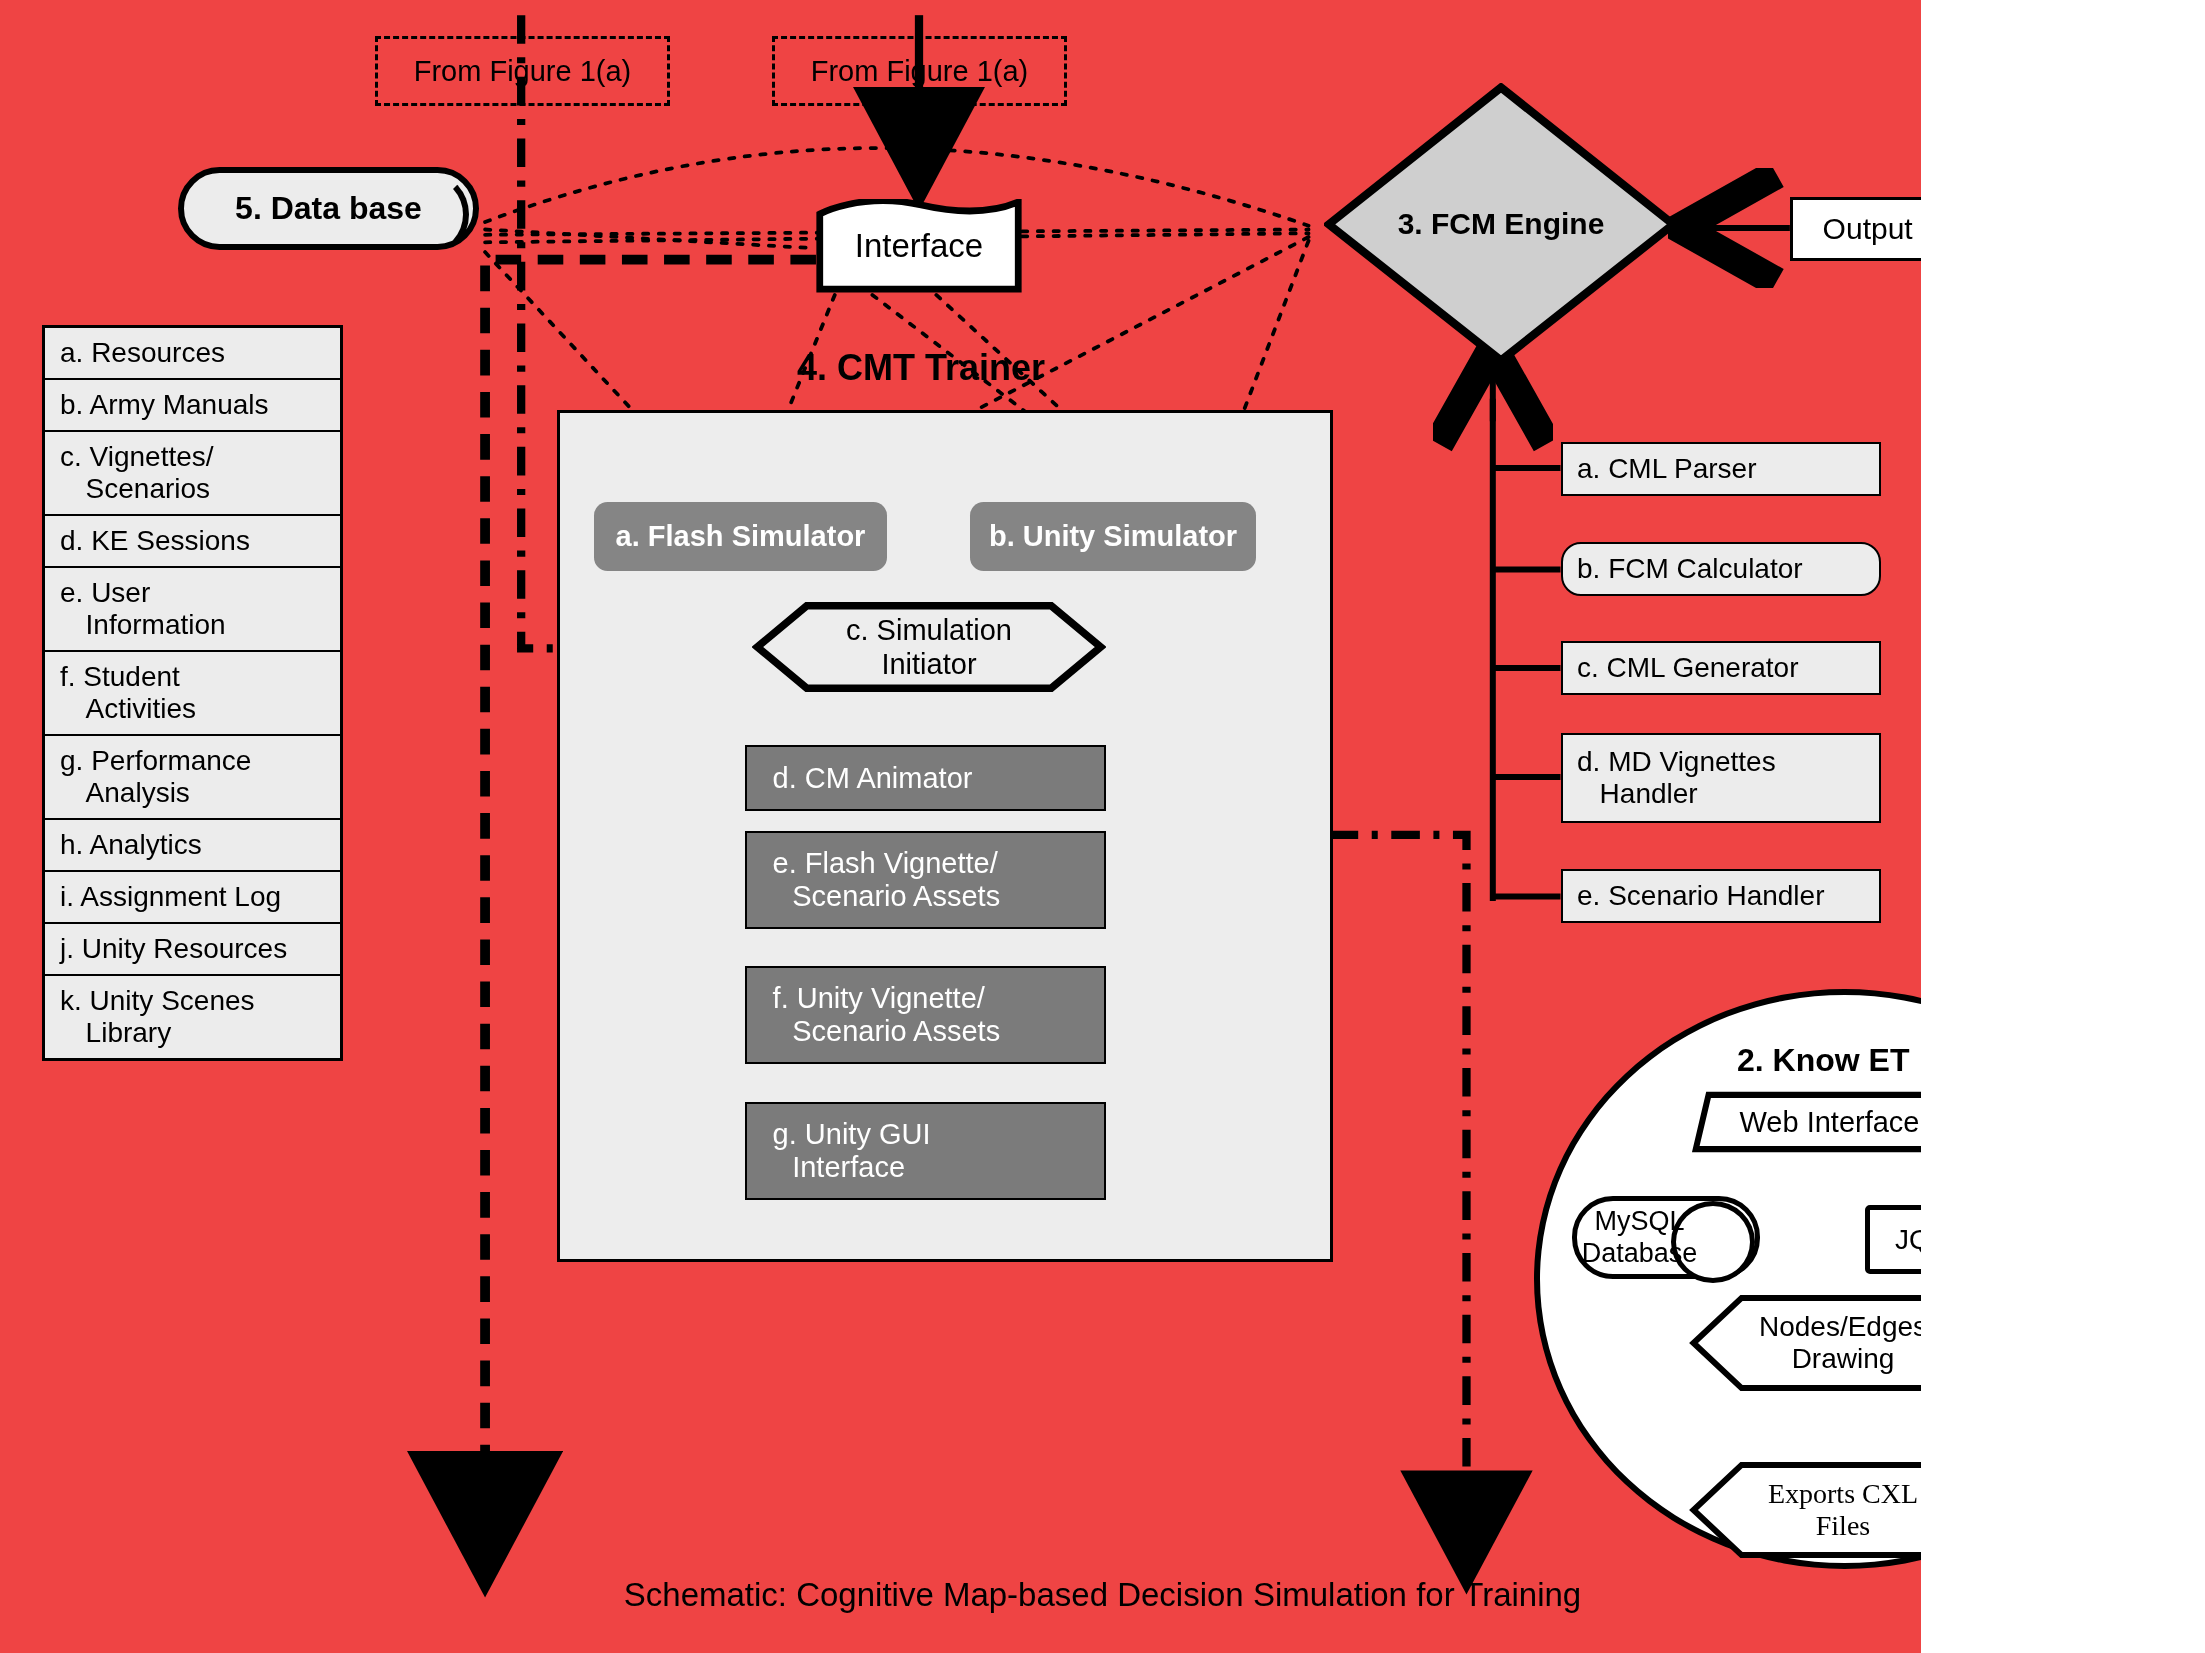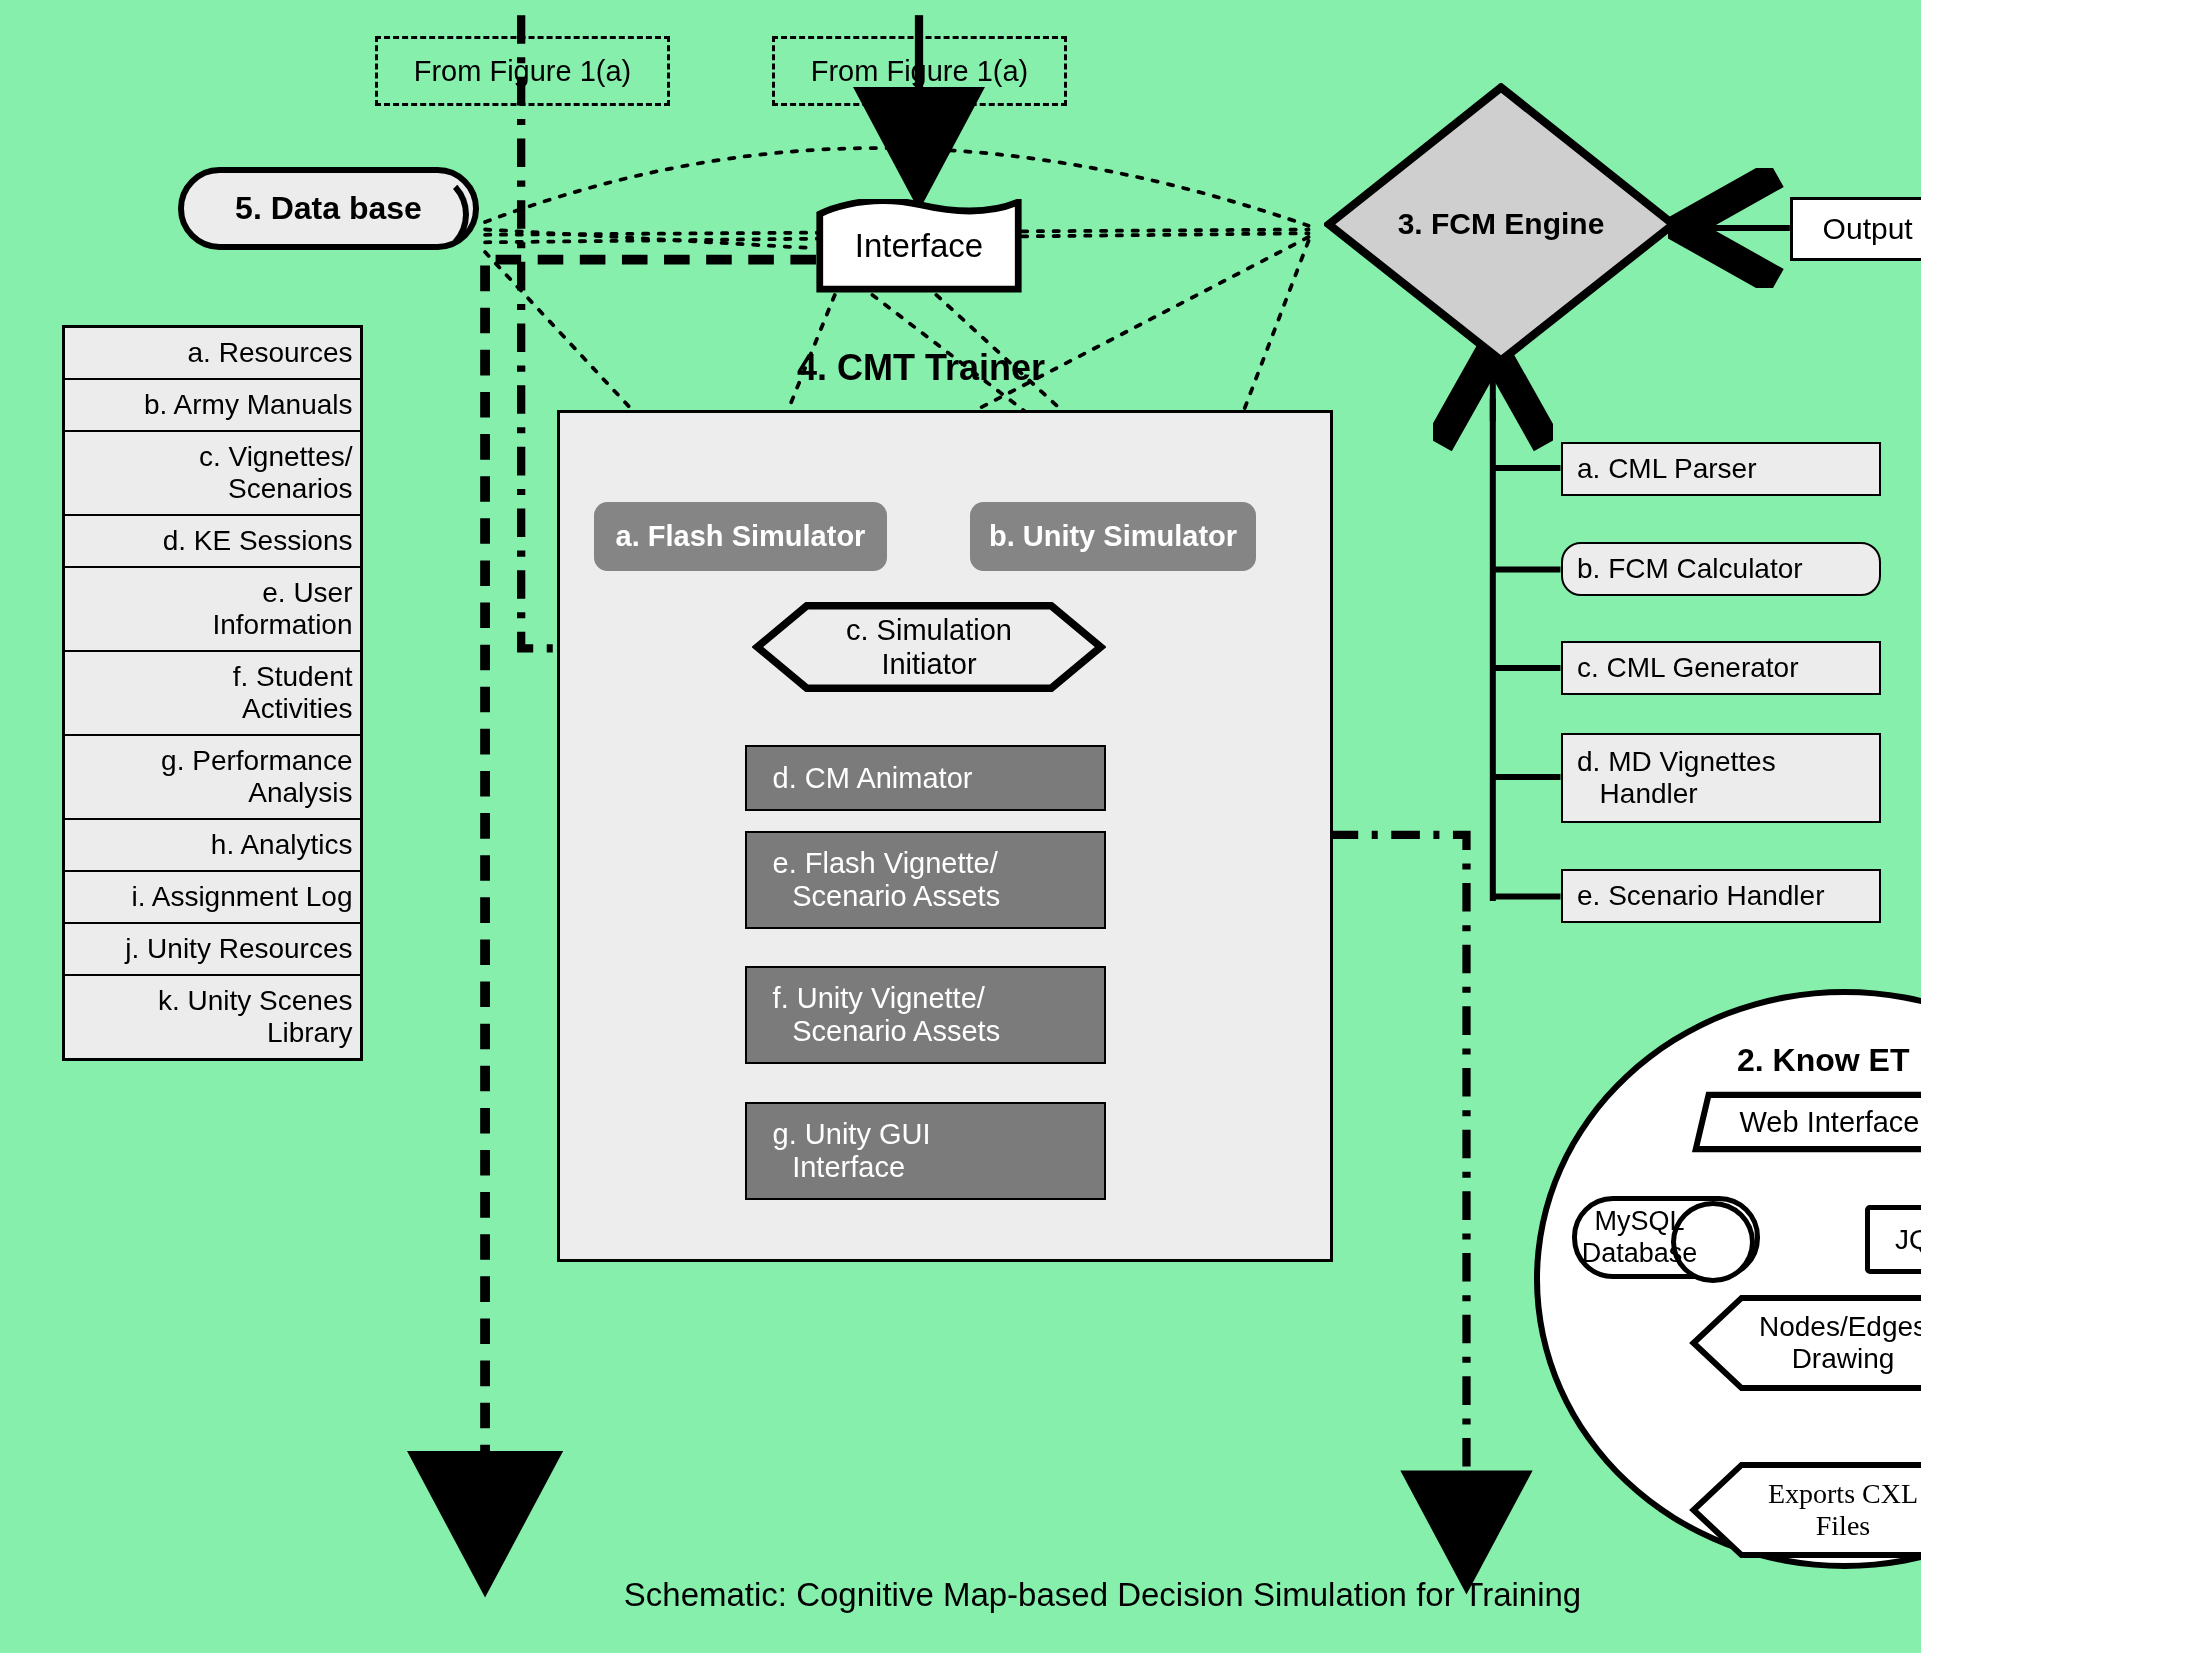--- a/index.html
+++ b/index.html
@@ -1,21 +1,21 @@
 <!DOCTYPE html>
 <html style="font-size:12px"><head>
 <meta charset="utf-8">
 <style>
   html,body{margin:0;padding:0;background:#ffffff;}
   body{font-family:"Liberation Sans", sans-serif;}
-  #stage{position:relative;width:1921px;height:1654px;background:#86efac;overflow:hidden;}
+  #stage{position:relative;width:1921px;height:1654px;background:#ef4444;overflow:hidden;}
   svg.wires{position:absolute;left:0;top:0;width:2205px;height:1654px;pointer-events:none;}
 
   
-  #dblist{position:absolute;left:62px;top:325px;width:295px;border:3px solid #000;background:#ececec;text-align:right;}
+  #dblist{position:absolute;left:42px;top:325px;width:295px;border:3px solid #000;background:#ececec;}
   #dblist .row{border-bottom:2.3px solid #000;padding:9px 7.5px 9px 15px;font-size:28px;box-sizing:border-box;}
   #dblist .row:last-child{border-bottom:none;}
   #dblist .row .ln2{display:block;padding-left:25.6px;}
 
   
   .fcmbox{position:absolute;background:#ececec;border:2.3px solid #000;font-size:28px;
           display:flex;align-items:center;box-sizing:border-box;}
   .fcmbox .lbl{padding-left:14px;text-align:left;}
   .fcmbox .ln2{display:block;padding-left:22.6px;}
 

